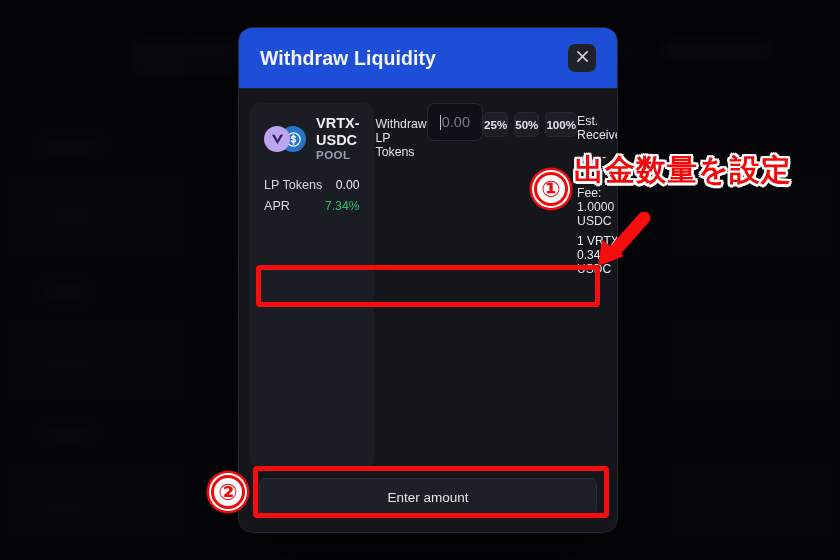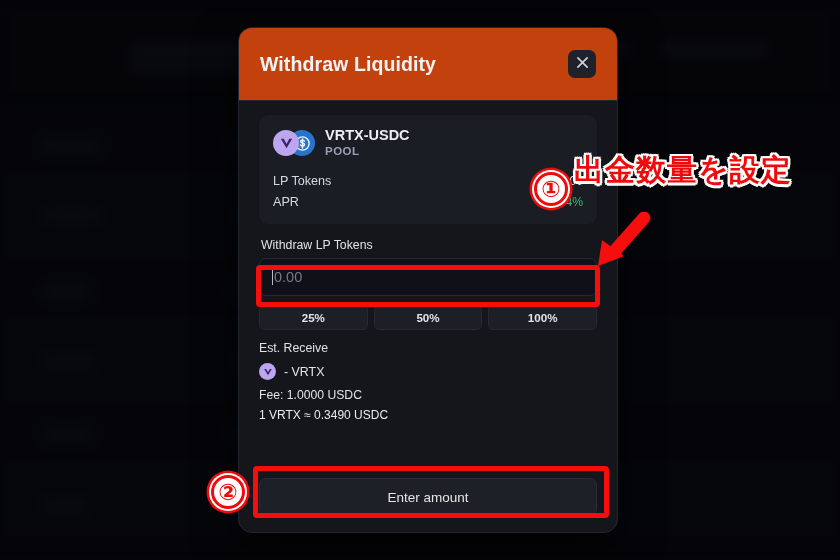--- a/index.html
+++ b/index.html
@@ -25,32 +25,32 @@
   .bg-dim { position: absolute; inset: 0; background: rgba(3,3,6,.62); }
 
   
   .modal {
     position: absolute; left: 238px; top: 27px; width: 380px; height: 506px;
     background: #15161c; border: 1px solid #24262f; border-radius: 14px;
     box-shadow: 0 16px 44px rgba(0,0,0,.65);
     display: flex; flex-direction: column; overflow: hidden;
   }
   .modal-header {
-    height: 73px; flex: none; display: flex; align-items: center;
+    height: 61px; flex: none; display: flex; align-items: center;
     justify-content: space-between; padding: 16px 21px;
-    border-bottom: 1px solid #24262f; background: #c2410c;
+    border-bottom: 1px solid #24262f; background: #1d4ed8;
   }
   .modal-title { color: #f3f4f7; font-size: 19.5px; font-weight: 600; letter-spacing: .1px; }
   .close-btn {
     width: 28px; height: 28px; border-radius: 7px; background: #20222b;
     display: flex; align-items: center; justify-content: center; cursor: pointer;
   }
   .close-btn svg { width: 13px; height: 13px; stroke: #cfd2da; stroke-width: 1.8; fill: none; }
 
-  .modal-body { flex: 1; padding: 14px 20px 0 20px; display: flex; flex-direction: column; }
+  .modal-body { flex: 1; padding: 14px 20px 0 11px; display: flex; flex-direction: row; }
 
   
   .pool-card { background: #1b1d25; border-radius: 9px; padding: 12px 14px 12px 14px; }
   .pool-head { display: flex; align-items: center; gap: 10px; margin-bottom: 11px; }
   .coin-pair { position: relative; width: 42px; height: 26px; flex: none; }
   .coin { position: absolute; top: 0; width: 26px; height: 26px; border-radius: 50%;
           display: flex; align-items: center; justify-content: center; }
   .coin-vrtx { left: 0; background: #bda6f0; z-index: 2; }
   .coin-usdc { left: 16px; background: #2775ca; z-index: 1; }
   .coin-vrtx svg { width: 15px; height: 15px; fill: #3d1f6e; }

